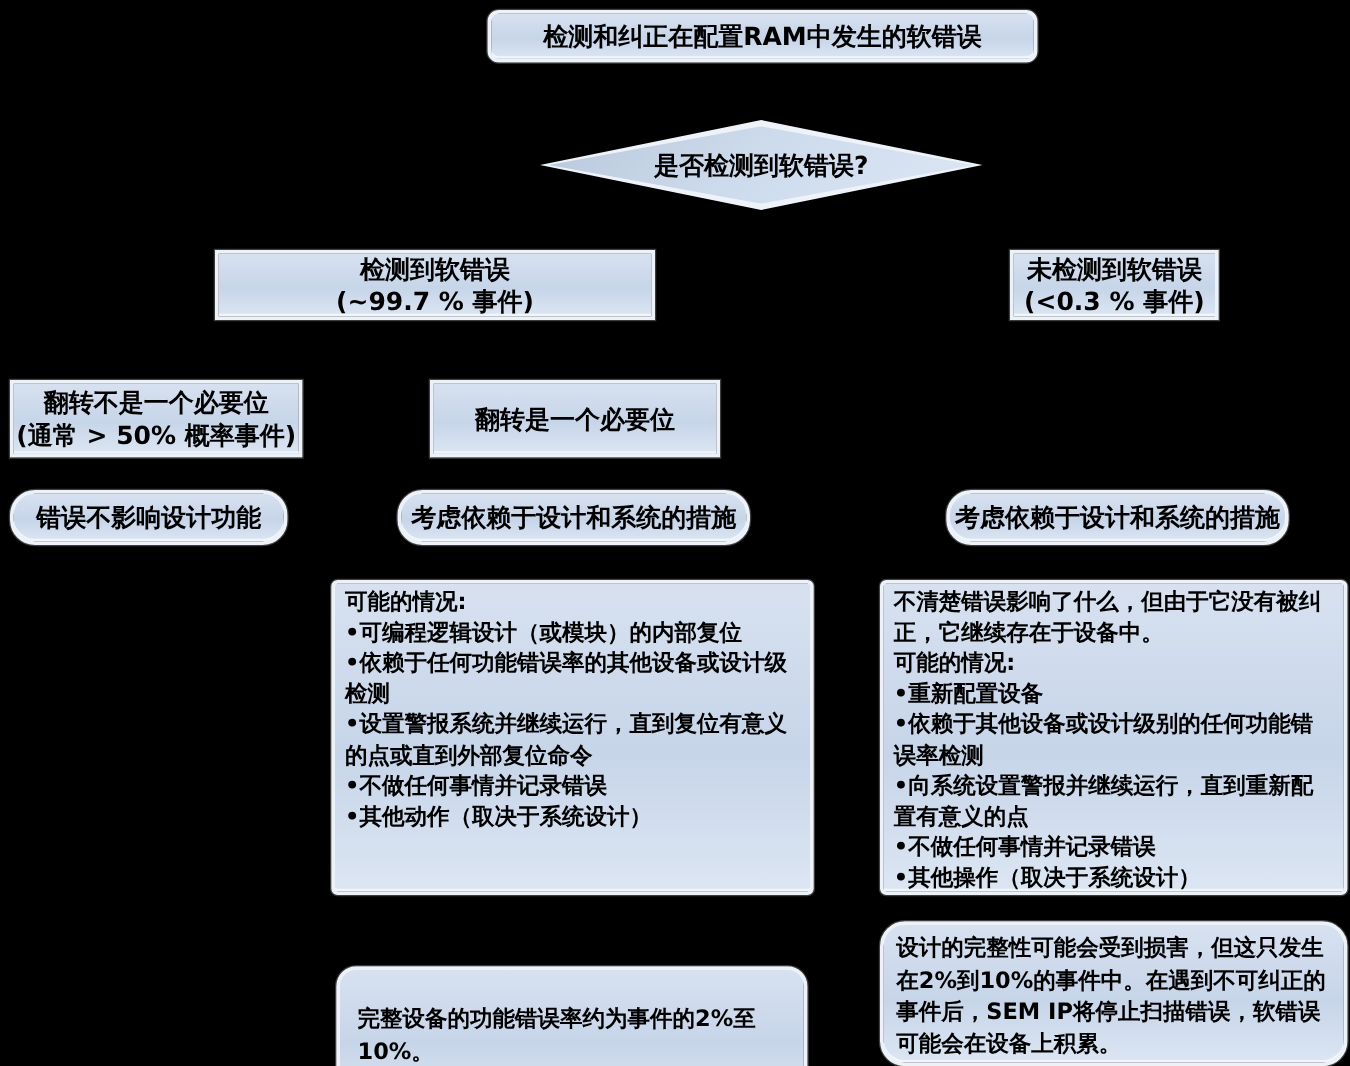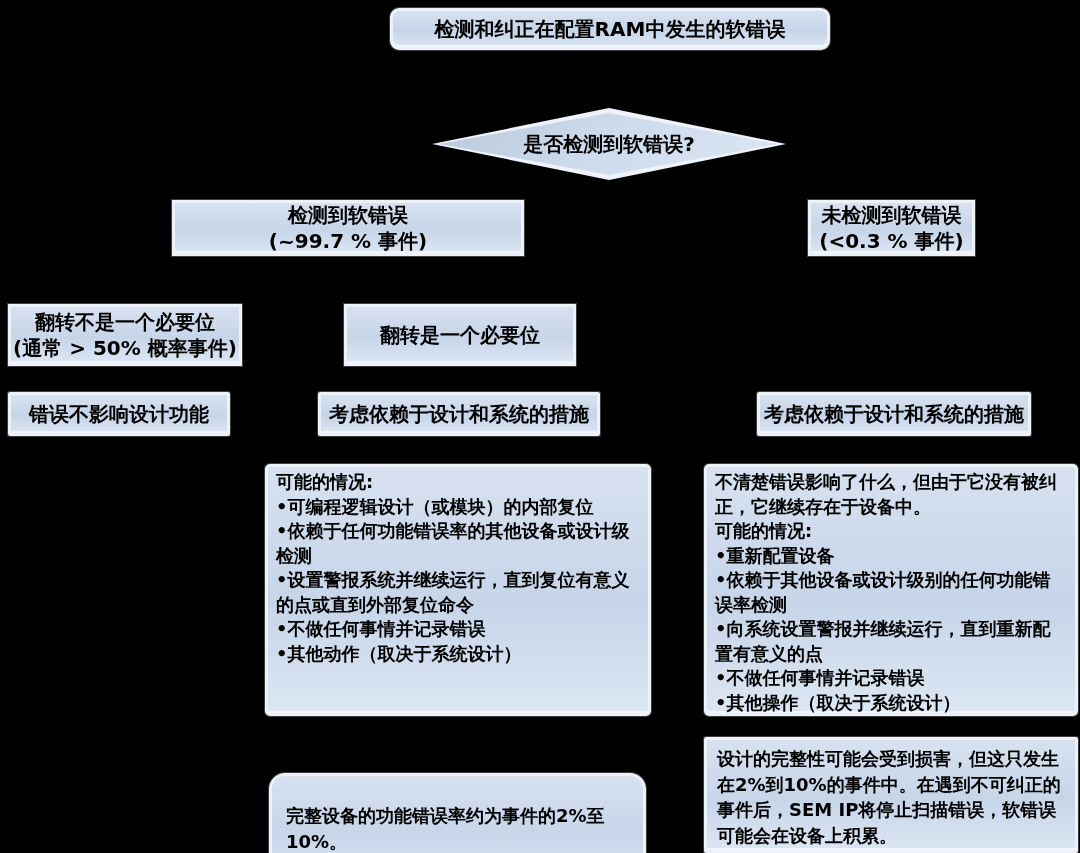--- a/index.html
+++ b/index.html
@@ -18,21 +18,21 @@
     background:linear-gradient(180deg,#d7e1f0 0%,#c7d5e9 55%,#dce6f3 100%);
     border:3px solid #edf2f9;
     box-shadow:0 0 0 1px #3c3c3c, inset 0 -2px 0 #f2f6fb;
   }
   .center{
     display:flex;align-items:center;justify-content:center;
     text-align:center;
   }
   .fs20{font-size:20px;line-height:1.3;}
   .round8{border-radius:9px;}
-  .round12{border-radius:2px;}
+  .round12{border-radius:20px;}
   .round16{border-radius:16px;}
   .detail{
     font-size:18px;
     line-height:24.5px;
     padding:3px 8px;
     text-align:left;
     border-radius:5px;
   }
   
   .diamond-outer{
@@ -52,21 +52,21 @@
 </style>
 </head>
 <body>
 
 <div id="stage">
 
   <div class="box center fs20 round8" style="left:390px;top:8px;width:440px;height:42px;">
     <span>检测和纠正在配置RAM中发生的软错误</span>
   </div>
 
-  <div class="diamond-outer" style="left:432px;top:108px;width:354px;height:72px;">
+  <div class="diamond-outer" style="left:432px;top:96px;width:354px;height:72px;">
     <div class="diamond-inner">
       <span>是否检测到软错误?</span>
     </div>
   </div>
 
   <div class="box center fs20 two-line" style="left:172px;top:200px;width:352px;height:56px;">
     <div>
       <div>检测到软错误</div>
       <div>(~99.7 % 事件)</div>
     </div>

